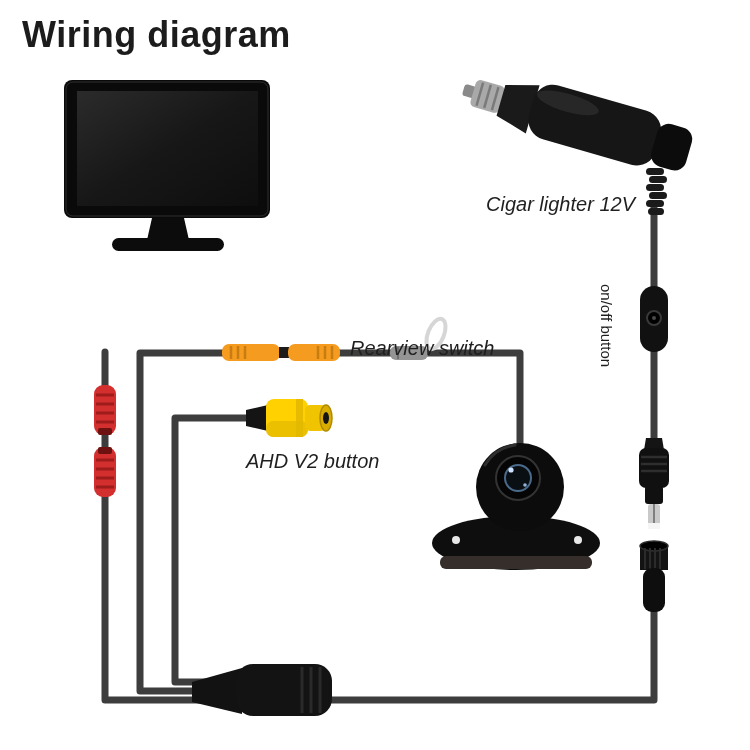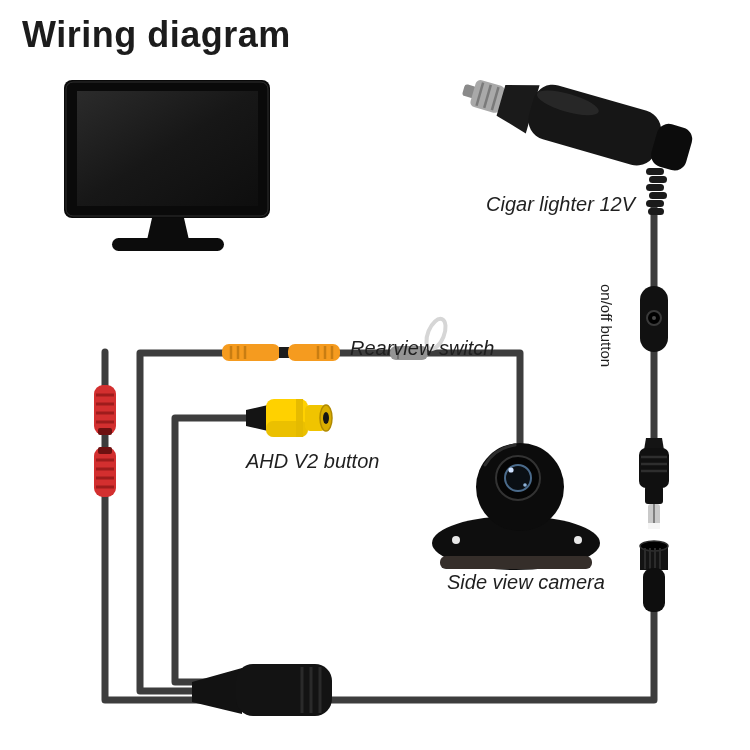--- a/index.html
+++ b/index.html
@@ -191,15 +191,14 @@
         <line x1="311" y1="667" x2="311" y2="713"></line>
         <line x1="320" y1="667" x2="320" y2="713"></line>
       </g>
     </g>
   </svg>
 
   <div class="title">Wiring diagram</div>
   <div class="label" style="left:486px;top:193px;">Cigar lighter 12V</div>
   <div class="label" style="left:350px;top:306px;margin-top:31px;">Rearview switch</div>
   <div class="label" style="left:246px;top:450px;">AHD V2 button</div>
-  <div class="label" style="left:447px;top:571px;">Side view camera</div>
   <div class="vlabel">on/off button</div>
 </div>
 
 </body></html>

